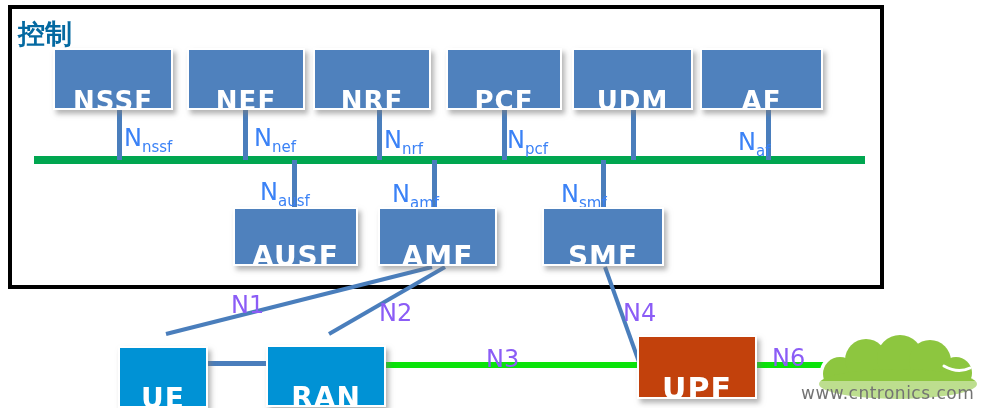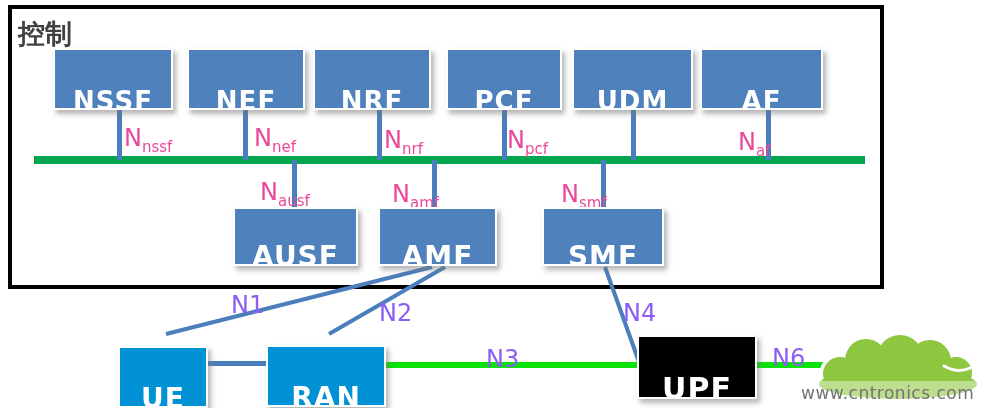--- a/index.html
+++ b/index.html
@@ -5,37 +5,37 @@
   html,body{margin:0;padding:0;background:#fff;}
   #stage{
     position:relative;width:985px;height:408px;background:#fff;overflow:hidden;
     font-family:"DejaVu Sans","Liberation Sans",sans-serif;
   }
   .control-box{
     position:absolute;left:8px;top:5px;width:868px;height:276px;
     border:4px solid #000;background:transparent;
   }
   .region-label{
-    position:absolute;left:18px;top:16px;font-size:27px;font-weight:bold;color:#404040;
+    position:absolute;left:18px;top:16px;font-size:27px;font-weight:bold;color:#0369a1;
   }
   .nodebox{
     position:absolute;display:flex;justify-content:center;align-items:flex-end;
     border:2px solid #fff;box-shadow:3px 4px 5px rgba(120,120,120,0.55);
     color:#fff;font-weight:bold;overflow:hidden;box-sizing:border-box;
   }
   .nodebox .txt{display:block;margin-bottom:-7px;letter-spacing:1px;line-height:1.05;}
   .blue{background:#4f81bd;}
   .brightblue{background:#0092d5;}
-  .green{background:#000000;}
+  .green{background:#c2410c;}
   .fs26{font-size:26px;} .fs28{font-size:28px;} .fs30{font-size:30px;}
   .vconn{position:absolute;width:5px;background:#4a7ebc;}
   .bus{position:absolute;left:34px;top:156px;width:831px;height:8px;background:#00a650;}
   .hlink-blue{position:absolute;height:5px;background:#4a7ebc;}
   .hlink-green{position:absolute;height:6px;background:#0ae30a;}
-  .iflbl{position:absolute;font-size:24px;color:#ec4899;white-space:nowrap;}
+  .iflbl{position:absolute;font-size:24px;color:#3b82f6;white-space:nowrap;}
   .iflbl sub{font-size:15px;}
   .reflbl{position:absolute;font-size:24px;color:#8b5cf6;white-space:nowrap;}
   .overlay{position:absolute;left:0;top:0;pointer-events:none;}
   .wm-strip{position:absolute;left:799px;top:381px;width:180px;height:18px;background:rgba(255,255,255,0.42);}
   .watermark{position:absolute;left:801px;top:383px;font-size:17px;color:#737373;letter-spacing:0.5px;}
 </style>
 </head>
 <body>
 
 <div id="stage">

